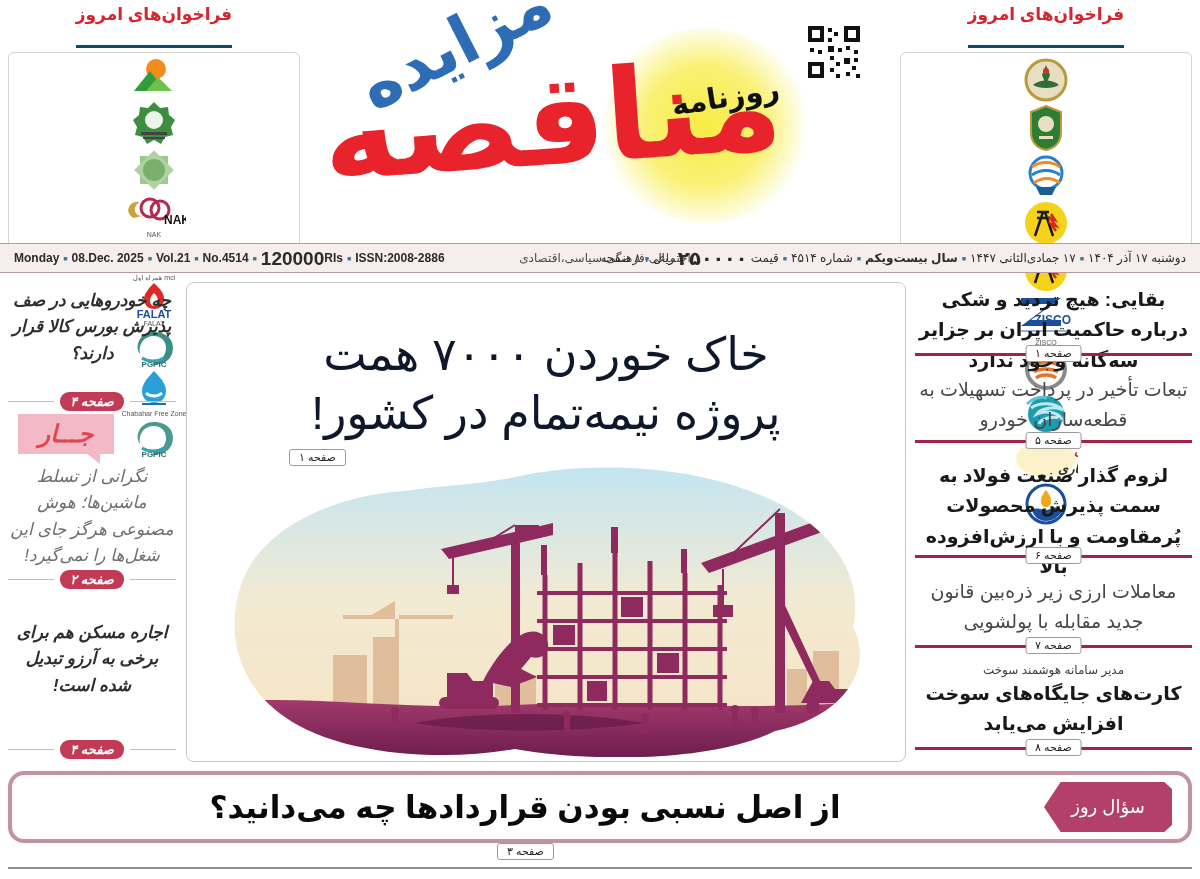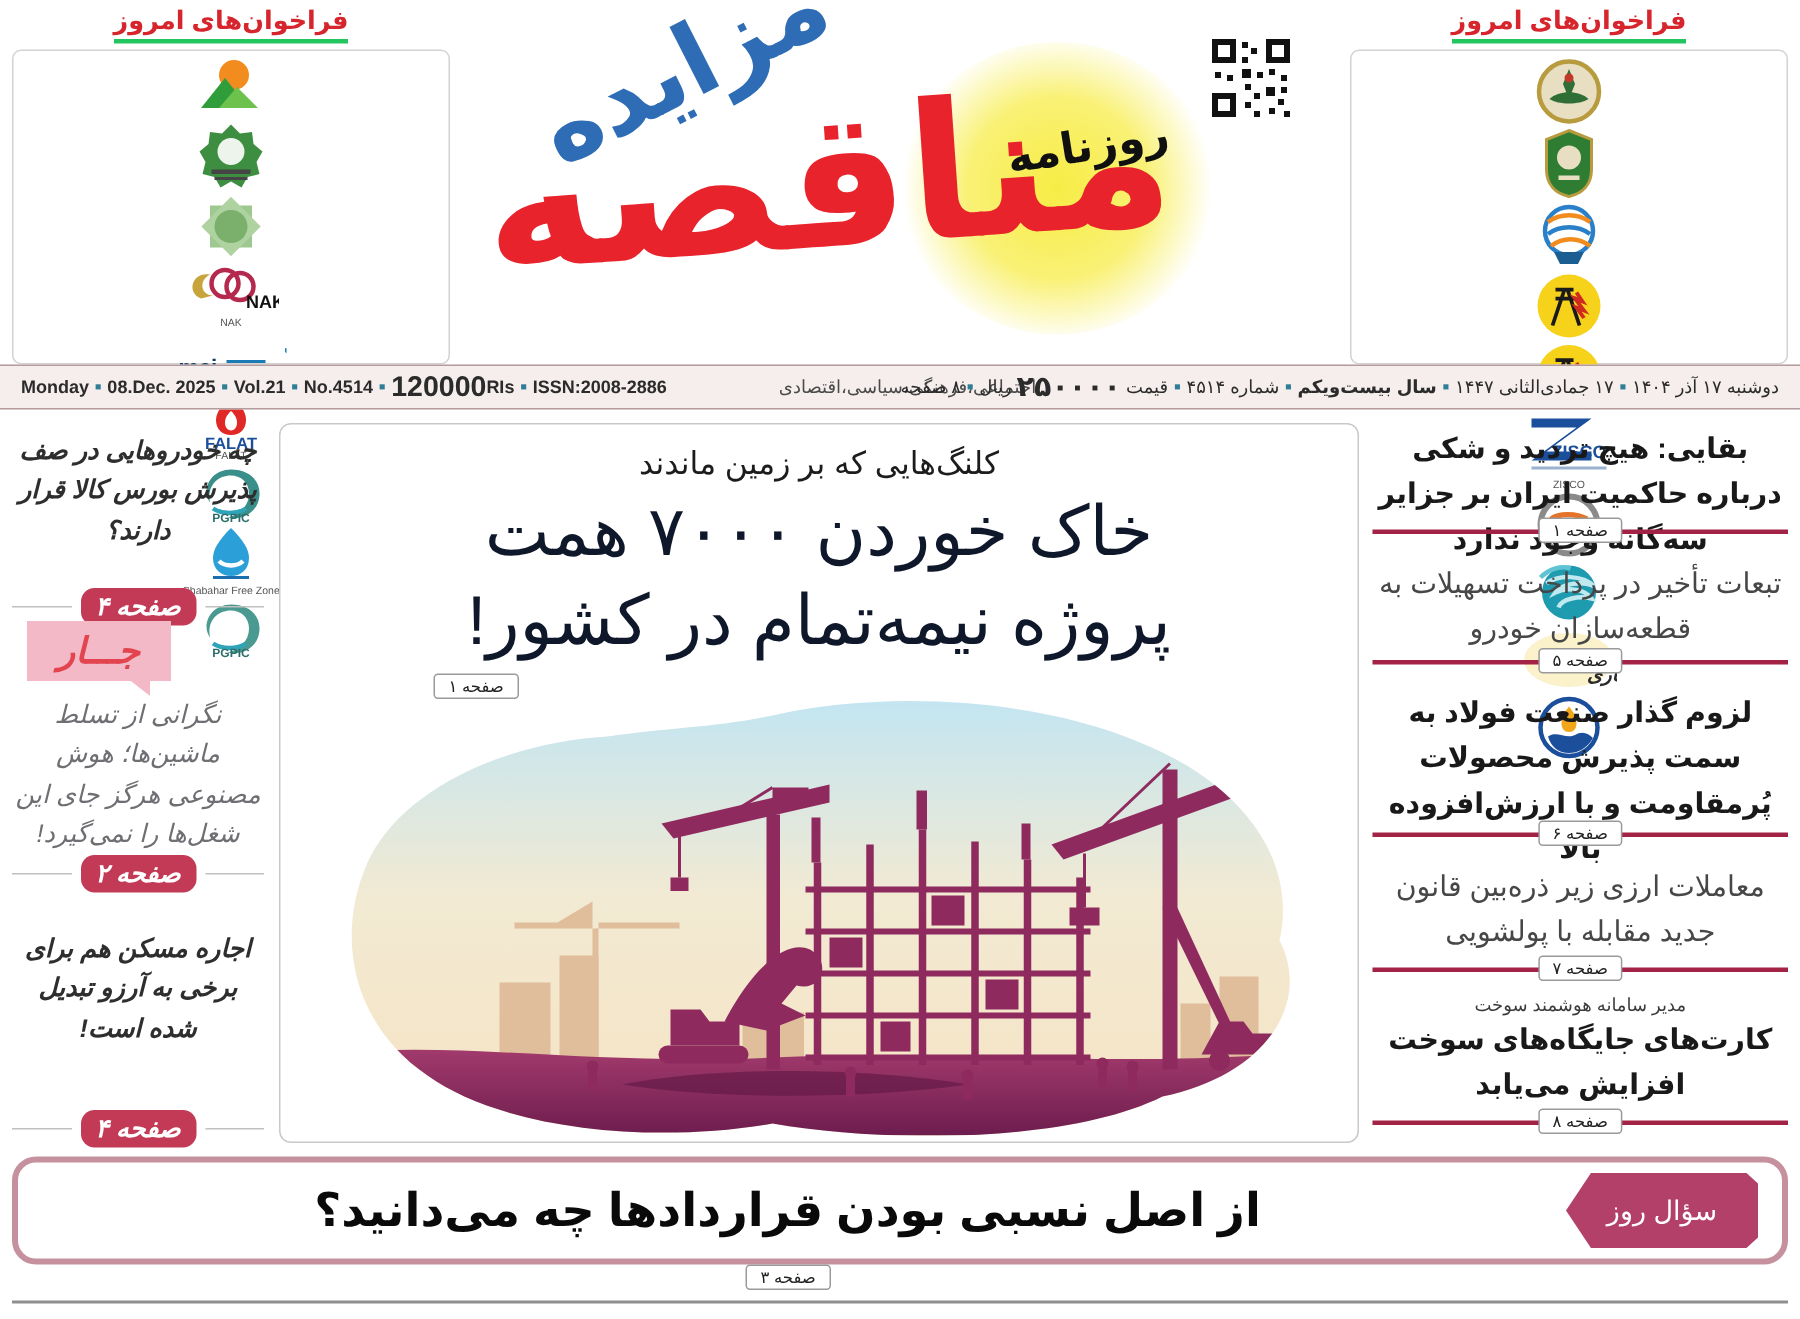--- a/index.html
+++ b/index.html
@@ -9,21 +9,21 @@
     -webkit-font-smoothing:antialiased;
   }
   [dir="rtl"]{direction:rtl;}
   
   .calls{position:absolute;top:4px;width:292px;}
   .calls-left{left:8px;}
   .calls-right{right:8px;}
   .calls-header{width:100%;text-align:center;}
   .calls-header .hd{
     display:inline-block;color:#d6252c;font-weight:bold;font-size:17px;
-    padding-bottom:2px;border-bottom:3px solid #22c55e;
+    padding-bottom:20px;border-bottom:3px solid #0c4a6e;
   }
   .calls-box{
     margin-top:4px;background:#fff;border:1px solid #d2d2d2;border-radius:6px;
     height:200px;padding:4px 2px;display:flex;flex-direction:column;justify-content:space-around;
   }
   .logo-row{display:flex;justify-content:space-around;align-items:center;flex-direction:column;}
   .logo-cell{display:flex;flex-direction:column;align-items:center;width:88px;}
   .logo-cell.narrow{width:66px;}
   .logo-cap{font-size:7px;color:#555;margin-top:1px;text-align:center;line-height:1.1;max-width:84px;
     white-space:nowrap;overflow:hidden;}
@@ -57,21 +57,21 @@
     background:#fff;border:1px solid #c9c9c9;border-radius:8px;
   }
   .col-right{position:absolute;left:915px;top:285px;width:277px;height:475px;}
   
   .sb-title{position:absolute;width:100%;text-align:center;font-size:17px;line-height:1.55;}
   .sb-bold{font-weight:bold;color:#2e2e2e;}
   .sb-light{color:#6e6e73;font-weight:normal;}
   .sb-sep{position:absolute;width:100%;display:flex;align-items:center;}
   .sb-sep .ln{flex:1;border-top:1px solid #c0c0c0;}
   .pill{
-    margin:0 6px;background:#c23a55;color:#fff;font-size:17px;font-weight:bold;
+    margin:0 6px;background:#c23a55;color:#fff;font-size:13px;font-weight:bold;
     border-radius:9px;padding:2px 10px;white-space:nowrap;
   }
   .jar-badge{
     position:absolute;left:10px;width:96px;height:40px;background:#f3b9c6;
     display:flex;align-items:center;justify-content:center;
     color:#e2454f;font-weight:bold;font-size:24px;
   }
   .jar-badge:after{
     content:"";position:absolute;right:14px;bottom:-10px;
     border-left:14px solid transparent;border-top:11px solid #f3b9c6;
@@ -380,21 +380,20 @@
   </div>
   <div class="sb-title sb-bold" dir="rtl" style="top:338px">اجاره مسکن هم برای برخی به آرزو تبدیل شده است!</div>
   <div class="sb-sep" style="top:458px">
     <span class="ln"></span>
       <span class="pill" dir="rtl">صفحه ۴</span>
       <span class="ln"></span>
   </div>
 </aside>
 
 <section class="main-story">
-  <div class="ms-kicker" dir="rtl">کلنگ‌هایی که بر زمین ماندند</div>
   <div class="ms-title" dir="rtl">
     <div>خاک خوردن ۷۰۰۰ همت</div>
     <div>پروژه نیمه‌تمام در کشور!</div>
   </div>
   <span class="pagebox ms-pagebox" dir="rtl">صفحه ۱</span>
 
   <svg class="ms-art" width="662" height="292" viewBox="0 0 662 292">
     <defs>
       <linearGradient id="sky" x1="0" y1="0" x2="0" y2="1">
         <stop offset="0" stop-color="#c3e5f1"></stop>

